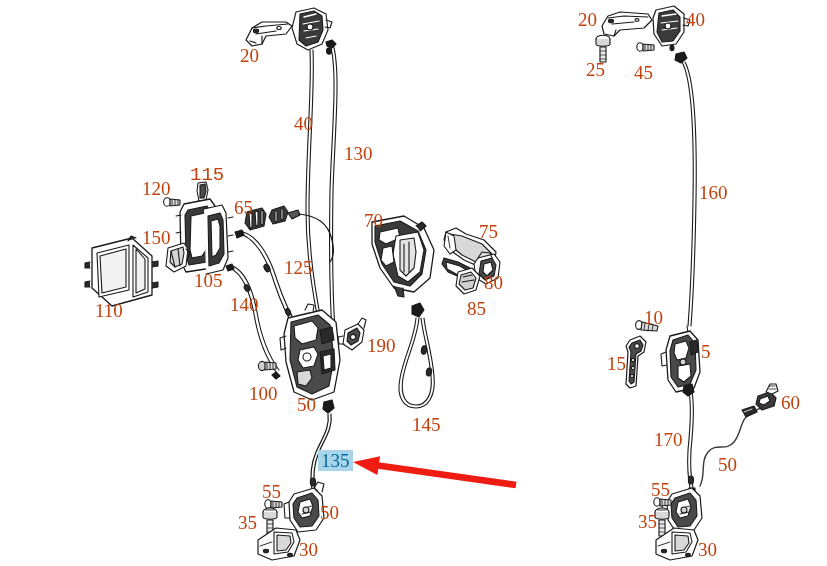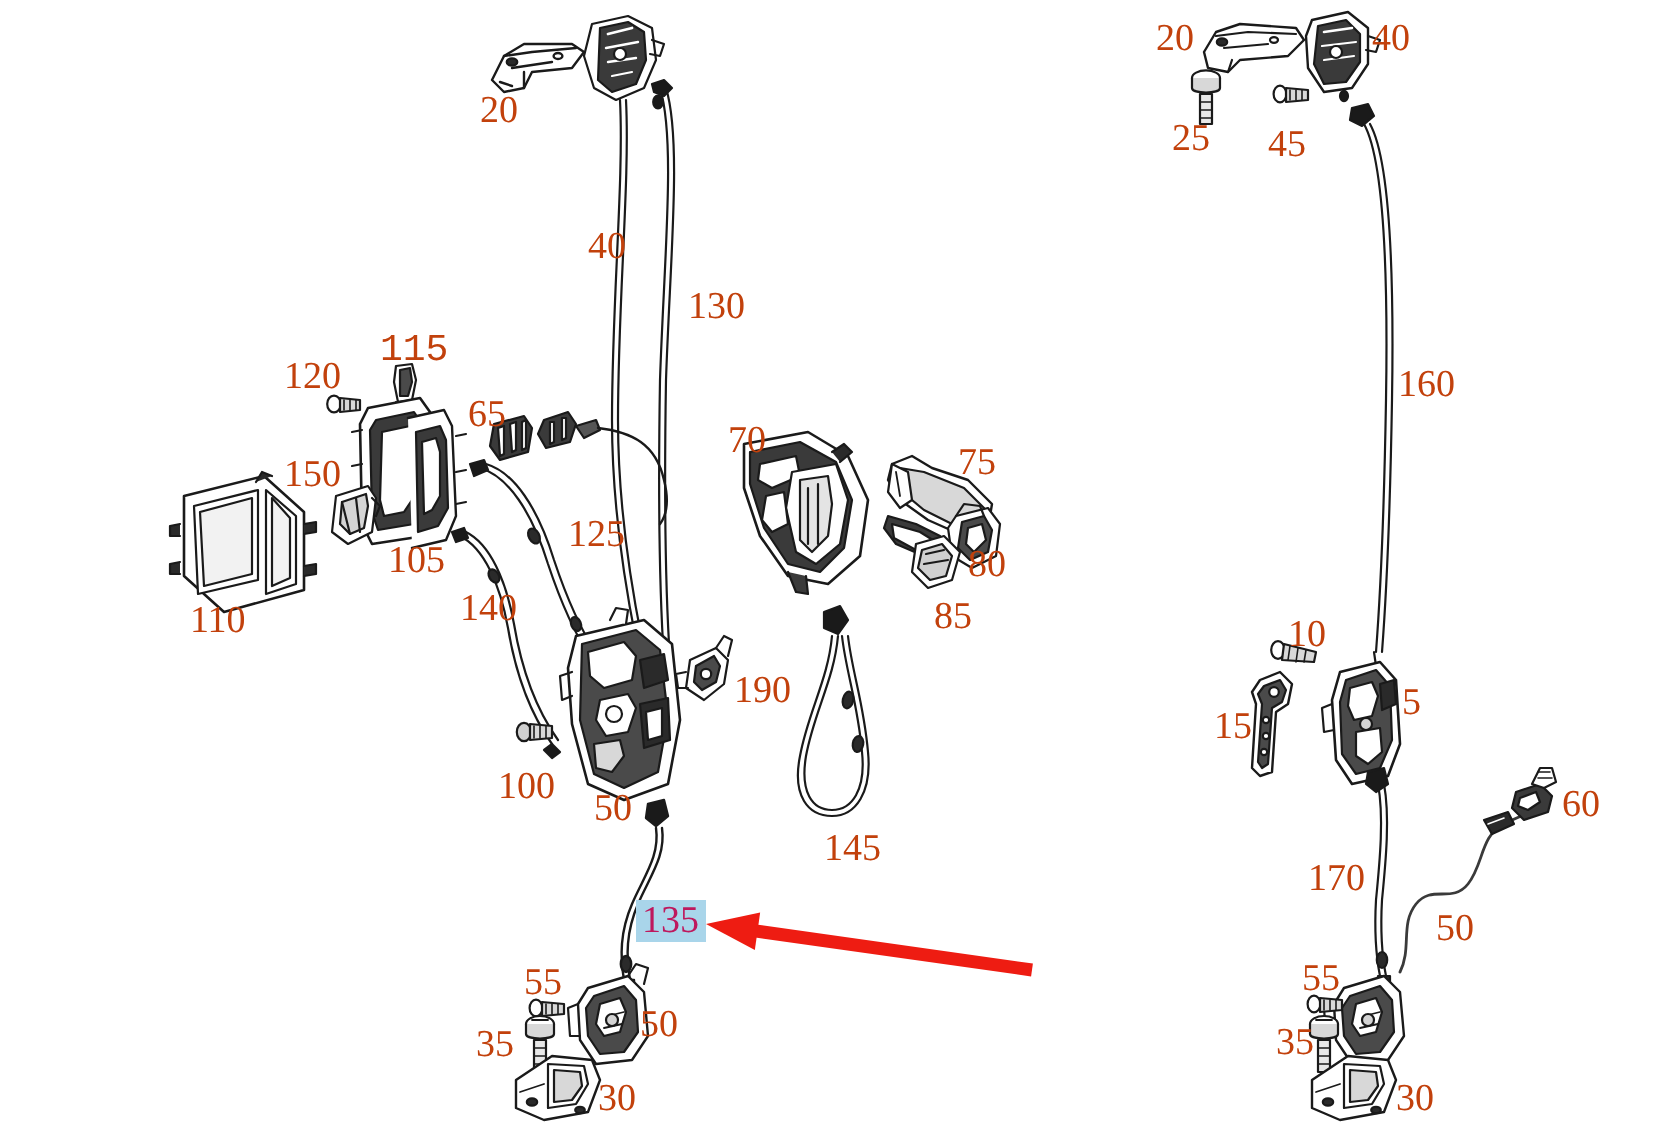--- a/index.html
+++ b/index.html
@@ -3,21 +3,21 @@
 <meta charset="utf-8">
 <style>
   html,body{margin:0;padding:0;background:#ffffff;}
   body{width:827px;height:566px;overflow:hidden;
        font-family:"Liberation Serif",serif;}
   #stage{position:relative;width:827px;height:566px;background:#fff;}
   #art{position:absolute;left:0;top:0;width:827px;height:566px;}
   .lbl{position:absolute;font-family:"Liberation Serif",serif;
        font-size:19px;color:#c2410c;line-height:1;white-space:nowrap;
        letter-spacing:0px;}
-  .lbl.hl{background:#a9d5ea;padding:1px 3px;color:#be185d;}
+  .lbl.hl{background:#a9d5ea;padding:1px 3px;color:#0369a1;}
   .ann{position:absolute;left:0;top:0;width:827px;height:566px;
        pointer-events:none;}
 </style>
 </head>
 <body>
 
 <div id="stage">
 
   <svg id="art" viewBox="0 0 827 566" xmlns="http://www.w3.org/2000/svg">
     <defs>

